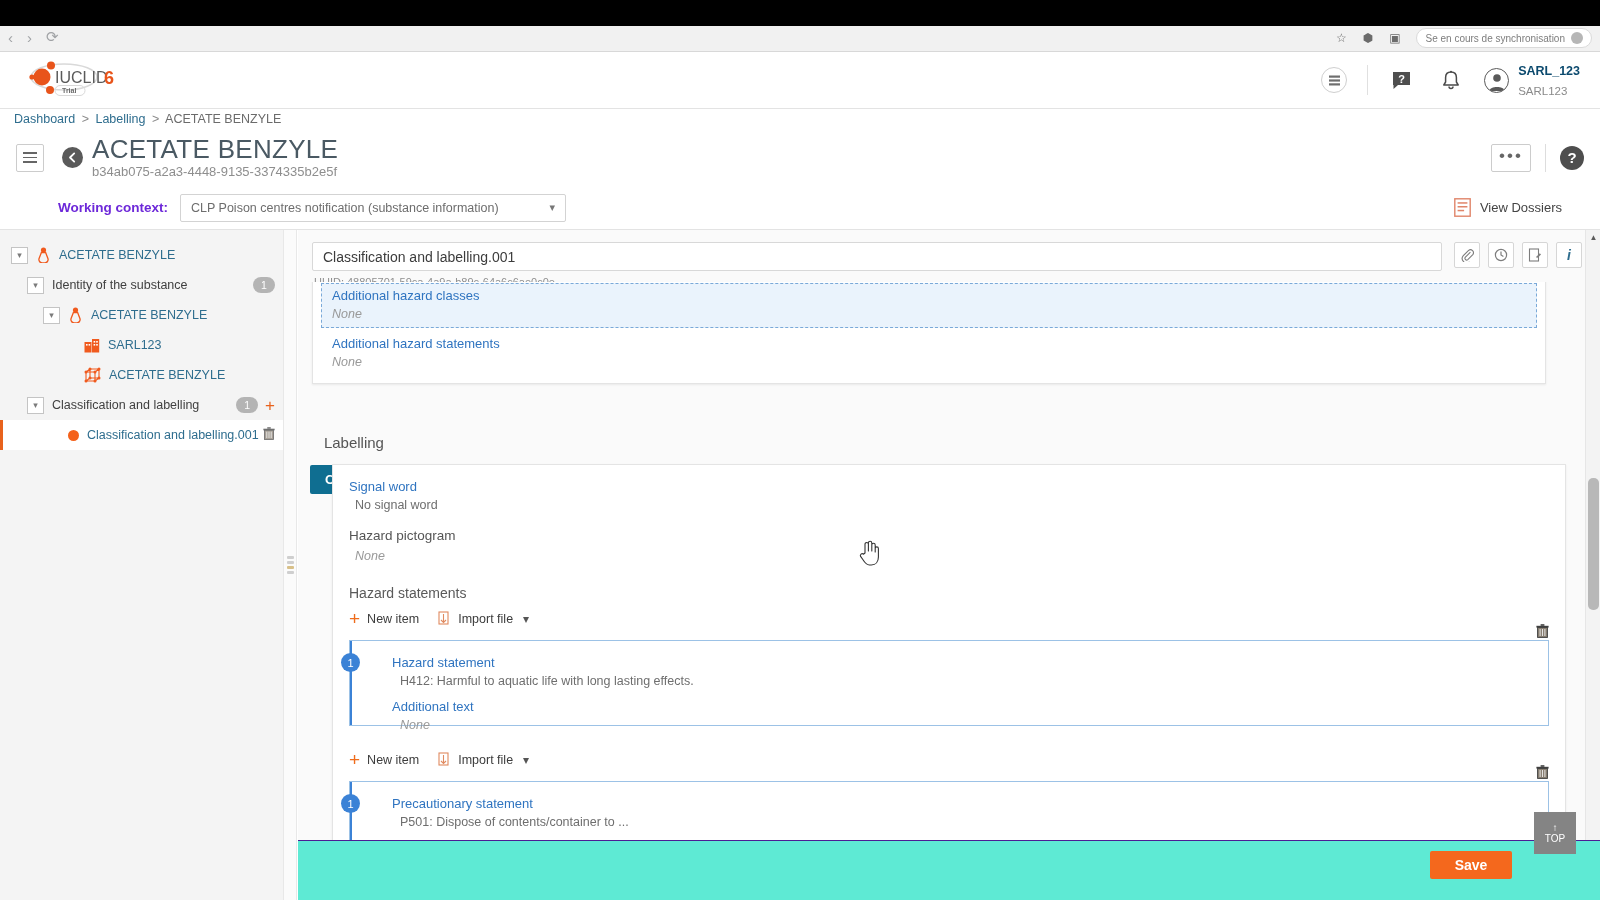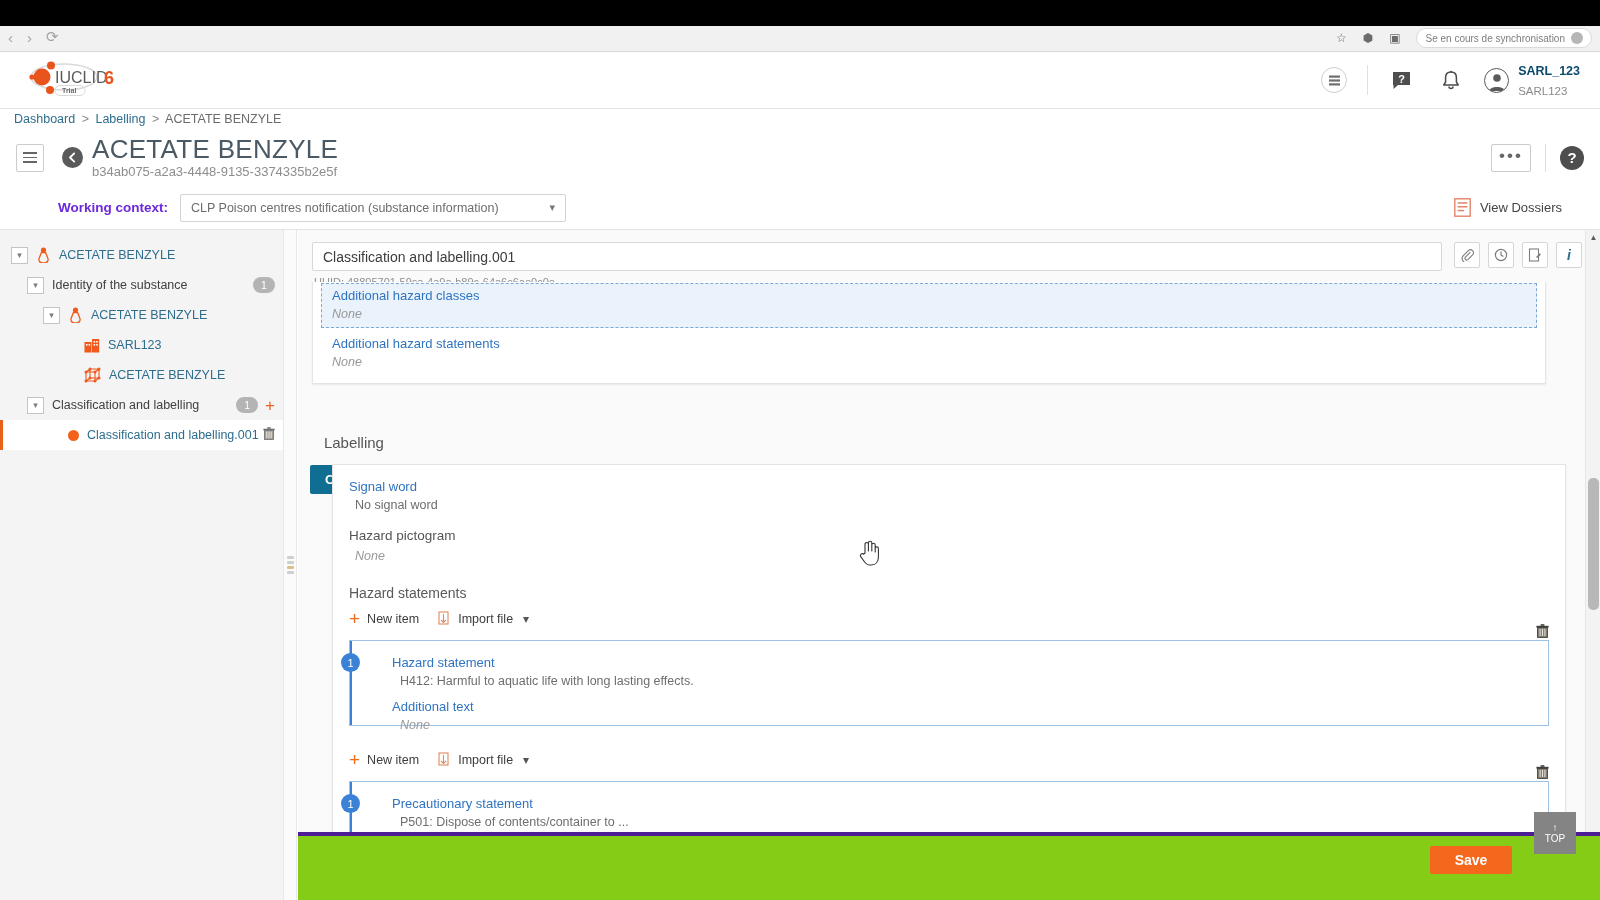--- a/index.html
+++ b/index.html
@@ -295,22 +295,22 @@
     border-radius: 5px;
   }
   .scroll-arrow {
     position: absolute; left: 0; width: 15px; height: 15px;
     display: flex; align-items: center; justify-content: center;
     font-size: 8px; color: #5a5a5a;
   }
 
   
   .footer {
-    position: absolute; left: 298px; bottom: 0; width: 1302px; height: 68px;
-    background: #84cc16; border-top: 4px solid #4c1d95;
+    position: absolute; left: 298px; bottom: 0; width: 1302px; height: 60px;
+    background: #5eead4; border-top: 1px solid #4c1d95;
   }
   .btn-save {
     position: absolute; right: 88px; top: 10px;
     background: #f4681d; color: #fff; font-size: 14px; font-weight: bold;
     width: 82px; height: 28px; border: none; border-radius: 2px;
     cursor: pointer; font-family: "Liberation Sans", sans-serif;
   }
   .top-btn {
     position: absolute; right: 24px; bottom: 46px;
     width: 42px; height: 42px; background: #848484; color: #fff;

